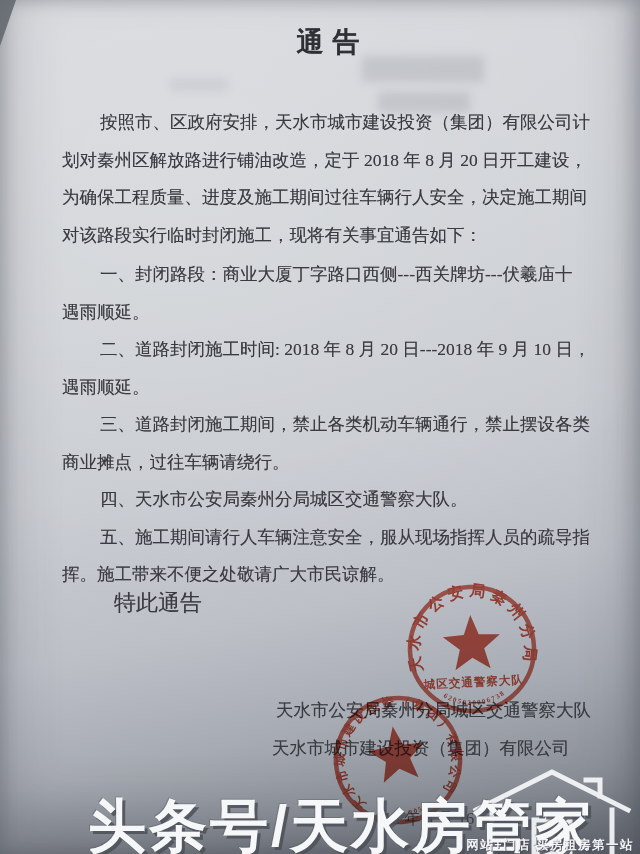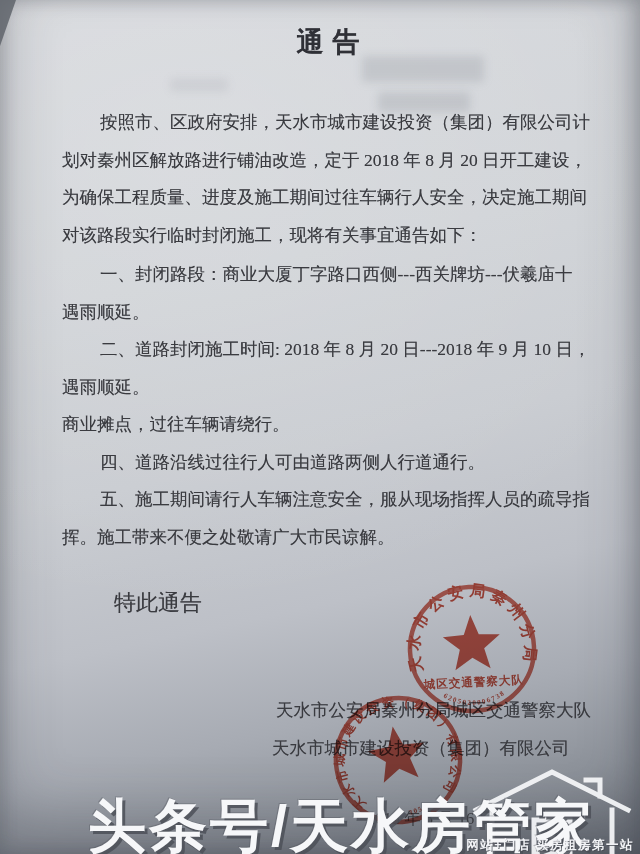--- a/index.html
+++ b/index.html
@@ -75,22 +75,23 @@
       <div class="line">划对秦州区解放路进行铺油改造，定于 2018 年 8 月 20 日开工建设，</div>
       <div class="line">为确保工程质量、进度及施工期间过往车辆行人安全，决定施工期间</div>
       <div class="line">对该路段实行临时封闭施工，现将有关事宜通告如下：</div>
     </div>
 
     <div class="block items-block">
       <div class="line ind">一、封闭路段：商业大厦丁字路口西侧---西关牌坊---伏羲庙十</div>
       <div class="line">遇雨顺延。</div>
       <div class="line ind">二、道路封闭施工时间: 2018 年 8 月 20 日---2018 年 9 月 10 日，</div>
       <div class="line">遇雨顺延。</div>
+      <div class="line ind">三、道路封闭施工期间，禁止各类机动车辆通行，禁止摆设各类</div>
       <div class="line">商业摊点，过往车辆请绕行。</div>
-      <div class="line ind">四、道路沿线过往行人可由道路两侧人行道通行。</div>
+      <div class="line ind">四、天水市公安局秦州分局城区交通警察大队。</div>
       <div class="line ind">五、施工期间请行人车辆注意安全，服从现场指挥人员的疏导指</div>
       <div class="line">挥。施工带来不便之处敬请广大市民谅解。</div>
     </div>
 
     <div class="closing">特此通告</div>
 
     <div class="sig sig-police">天水市公安局秦州分局城区交通警察大队</div>
     <div class="sig sig-company">天水市城市建设投资（集团）有限公司</div>
     <div class="doc-date">2018 年 8 月 16 日</div>
   </div>

